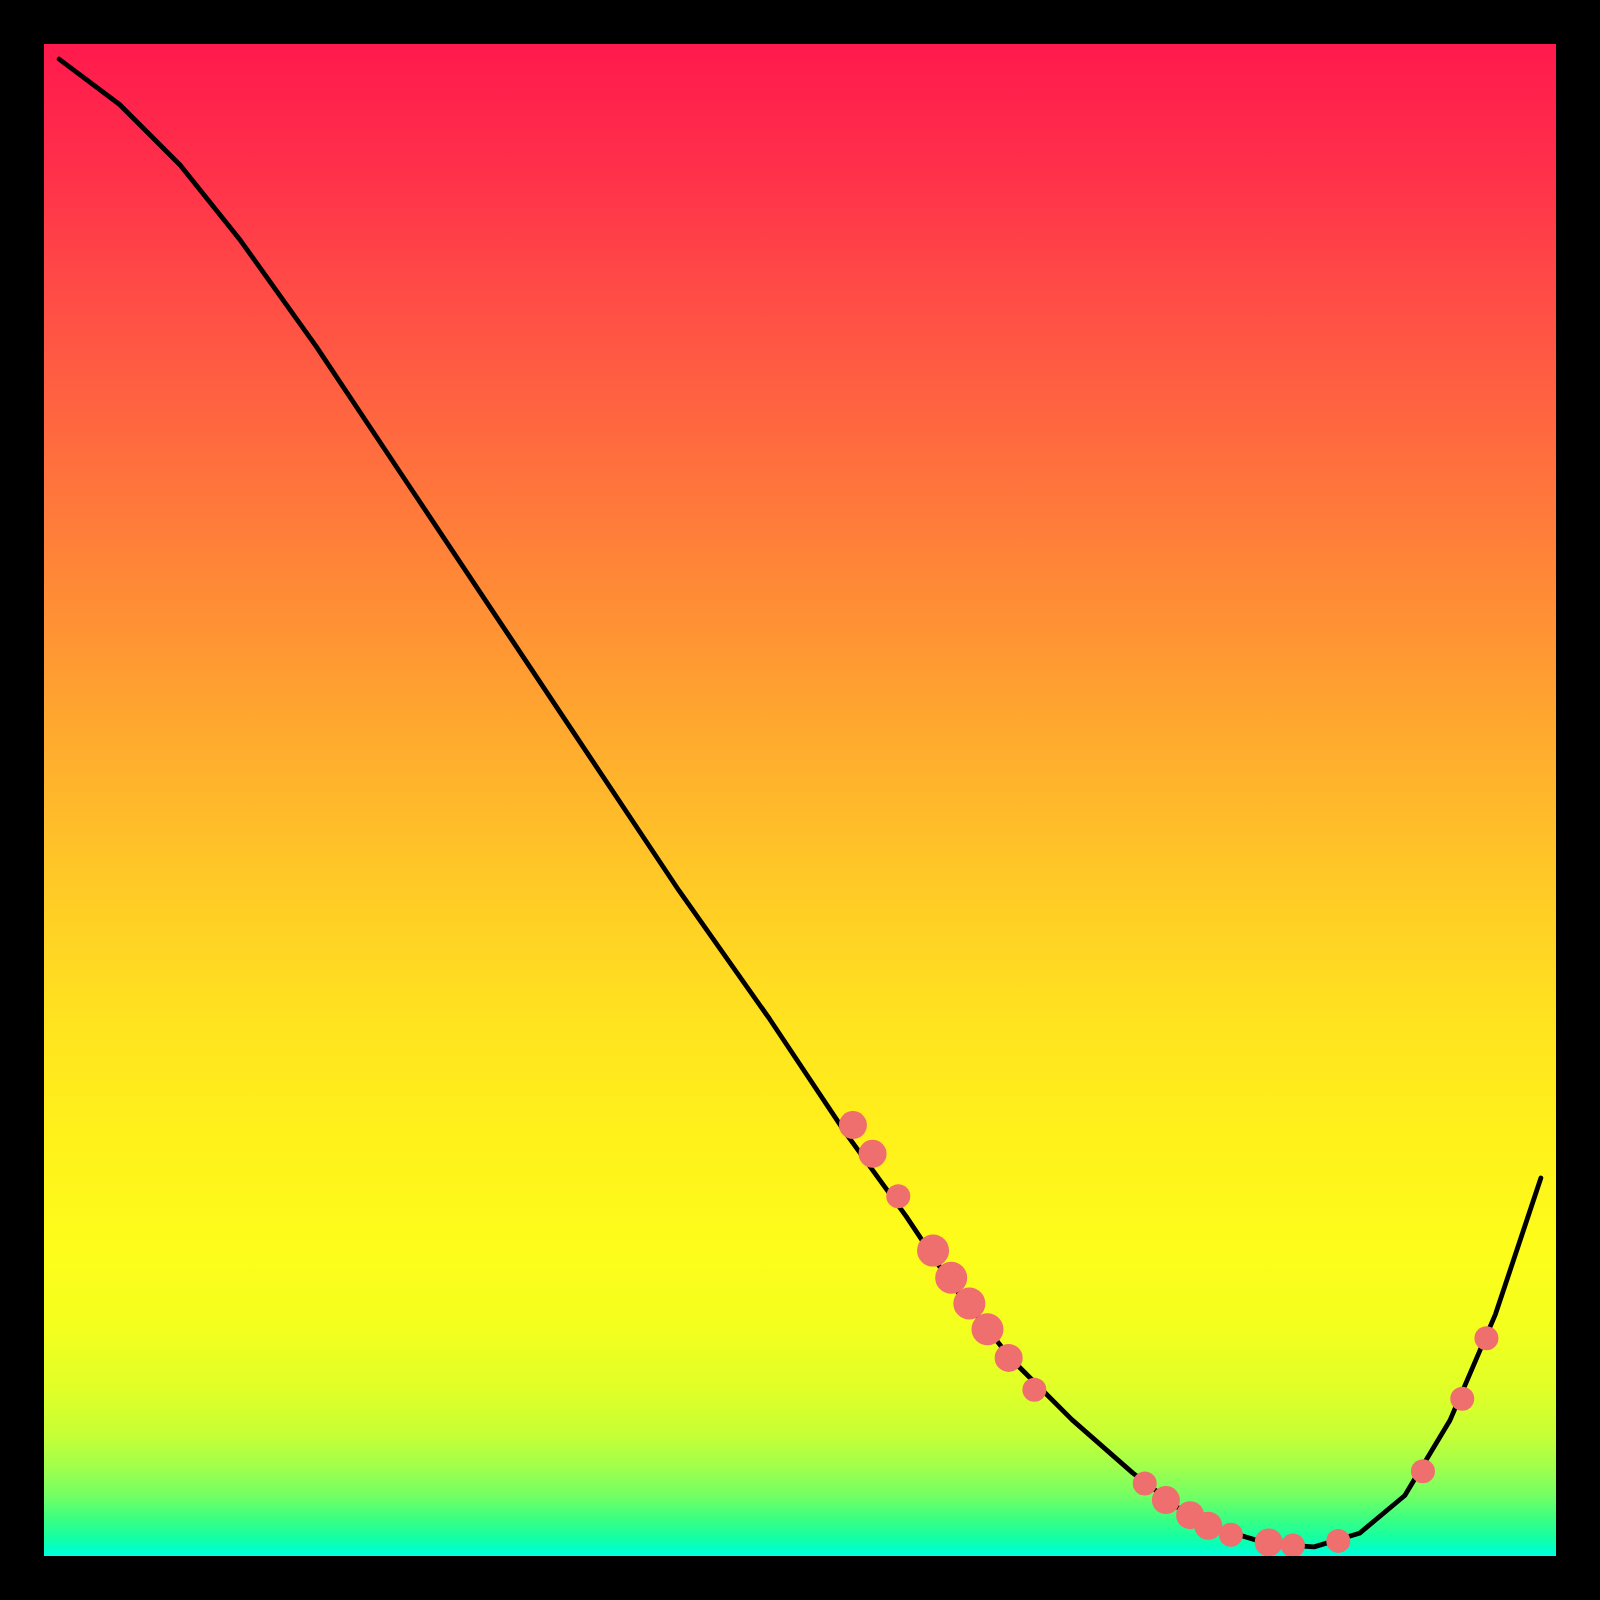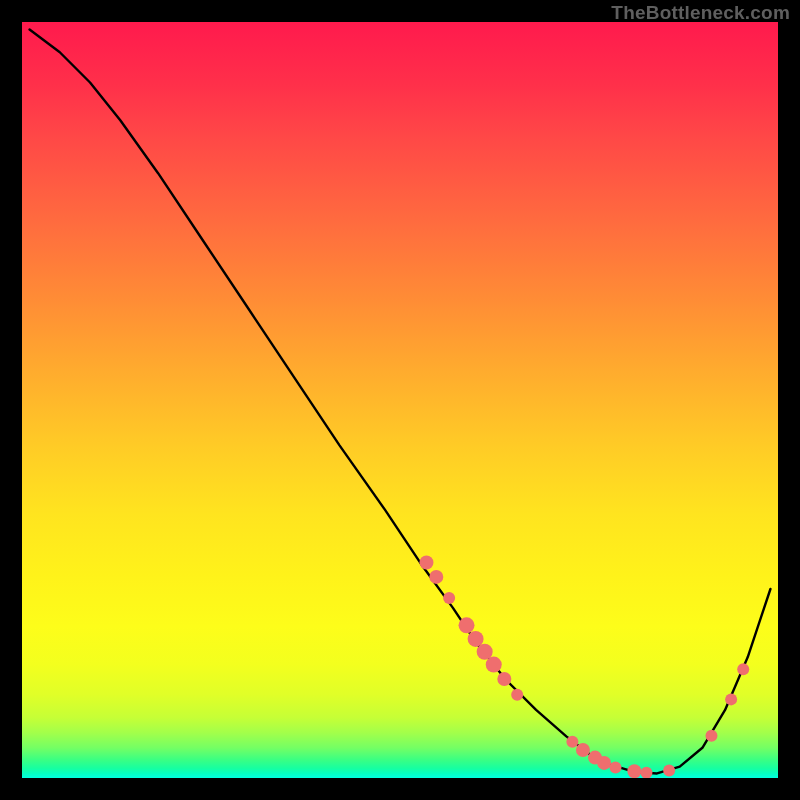--- a/index.html
+++ b/index.html
@@ -97,14 +97,13 @@
           <circle cx="593.46" cy="745.42" r="6" class="marker"></circle>
           <circle cx="612.36" cy="749.20" r="7" class="marker"></circle>
           <circle cx="624.46" cy="750.71" r="6" class="marker"></circle>
           <circle cx="647.14" cy="748.44" r="6" class="marker"></circle>
           <circle cx="689.47" cy="713.66" r="6" class="marker"></circle>
           <circle cx="709.13" cy="677.38" r="6" class="marker"></circle>
           <circle cx="721.22" cy="647.14" r="6" class="marker"></circle>
         </g>
     </svg>
   </div>
-  <div class="watermark">TheBottleneck.com</div>
 </div>
 
 </body></html>

